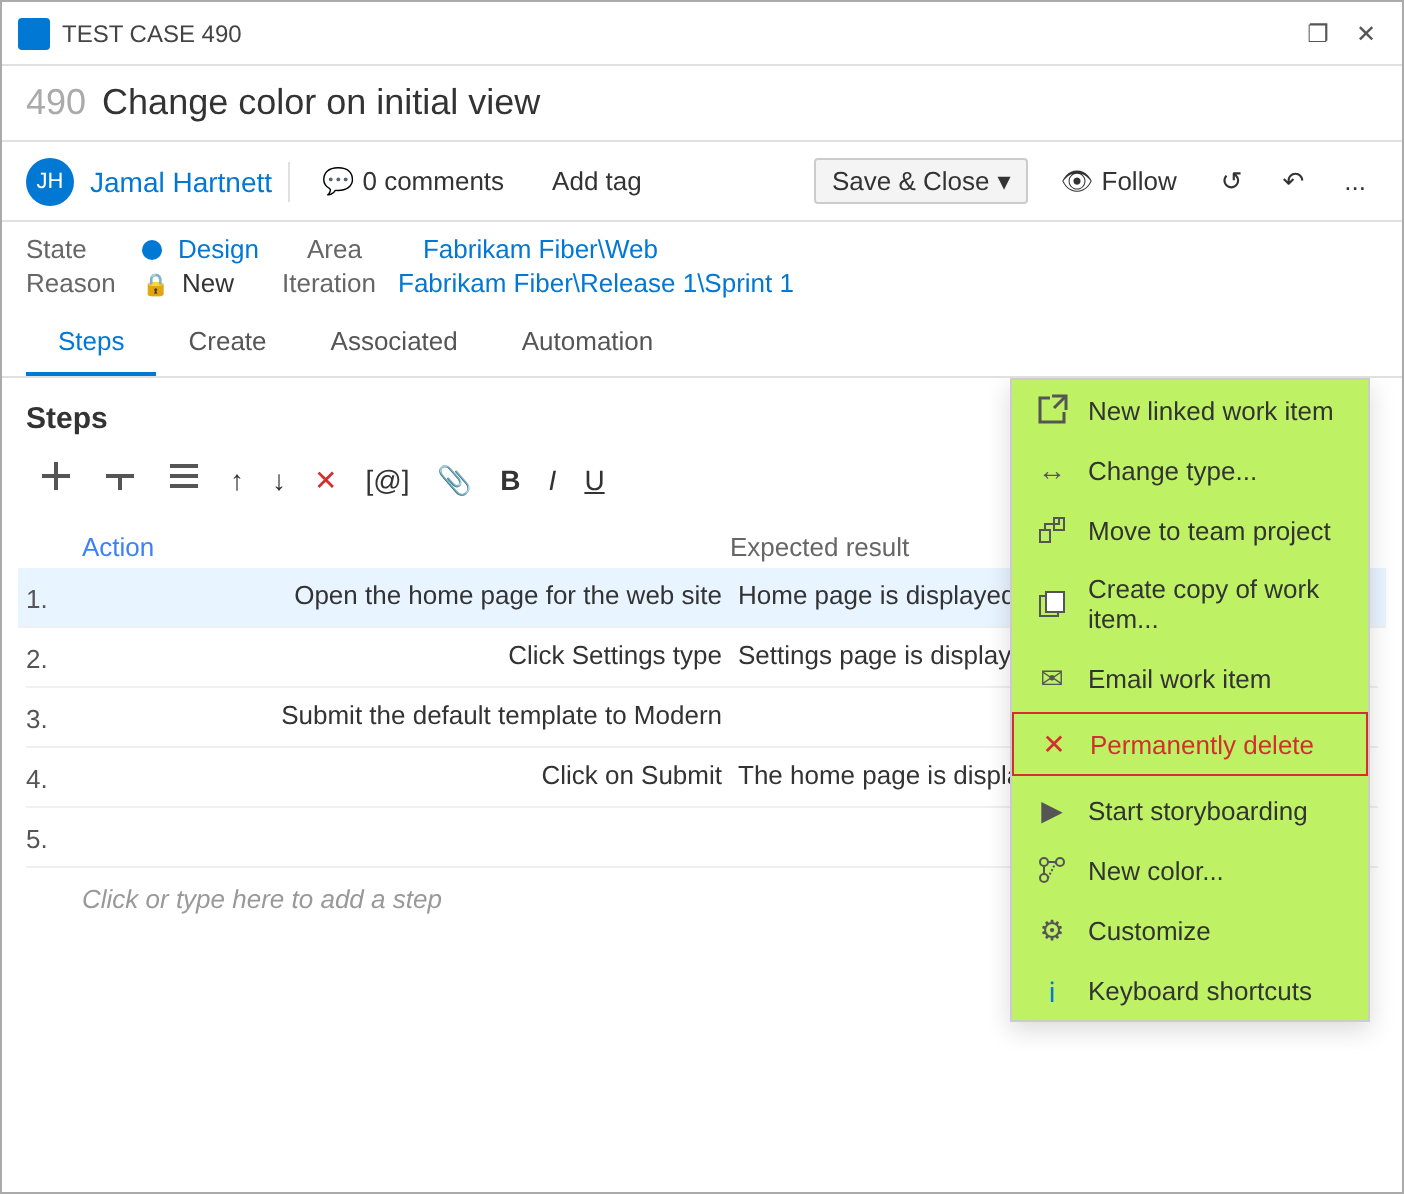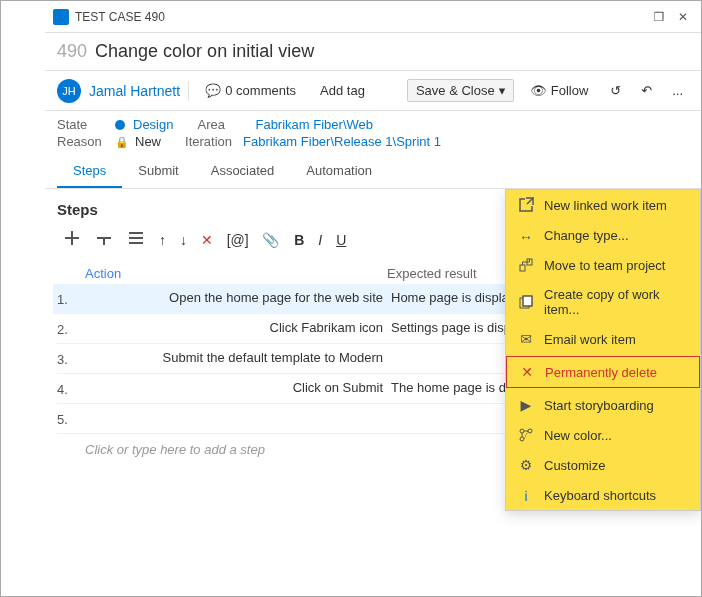--- a/index.html
+++ b/index.html
@@ -11,21 +11,20 @@
       height: 597px;
       overflow: hidden;
     }
     .window {
       width: 702px;
       height: 597px;
       background: #fff;
       border: 1px solid #aaa;
       display: flex;
       flex-direction: column;
-      padding-left: 44px;
     }
     .title-bar {
       background: #fff;
       border-bottom: 1px solid #e0e0e0;
       display: flex;
       align-items: center;
       padding: 4px 8px;
       height: 32px;
     }
     .title-bar-icon {
@@ -244,24 +243,24 @@
       font-style: italic;
       color: #999;
       font-size: 13px;
       margin-top: 8px;
       margin-left: 28px;
     }
 
     
     .dropdown-menu {
       position: absolute;
-      right: 0;
+      right: 16px;
       top: 0;
-      width: 196px;
-      background: #fde047;
+      width: 180px;
+      background: #bef264;
       border: 1px solid #ccc;
       box-shadow: 0 4px 12px rgba(0,0,0,0.15);
       z-index: 100;
     }
     .menu-item {
       display: flex;
       align-items: center;
       padding: 7px 12px;
       gap: 10px;
       cursor: pointer;
@@ -347,21 +346,21 @@
       <span class="field-value">New</span>
     </div>
     <div class="field-group">
       <span class="field-label">Iteration</span>
       <span class="field-value link">Fabrikam Fiber\Release 1\Sprint 1</span>
     </div>
   </div>
 
   <div class="tabs">
     <div class="tab active">Steps</div>
-    <div class="tab">Submit</div>
+    <div class="tab">Create</div>
     <div class="tab">Associated</div>
     <div class="tab">Automation</div>
   </div>
 
   <div class="content-area">
 
     <div class="steps-panel">
       <div class="steps-heading">Steps</div>
 
       <div class="steps-toolbar">
@@ -403,21 +402,21 @@
       <div class="steps-table">
 
         <div class="step-row highlight">
           <div class="step-num">1.</div>
           <div class="step-action">Open the home page for the web site</div>
           <div class="step-result">Home page is displayed</div>
         </div>
 
         <div class="step-row">
           <div class="step-num">2.</div>
-          <div class="step-action">Click Fabrikam icon</div>
+          <div class="step-action">Click Settings type</div>
           <div class="step-result">Settings page is displayed</div>
         </div>
 
         <div class="step-row">
           <div class="step-num">3.</div>
           <div class="step-action">Submit the default template to Modern</div>
           <div class="step-result"></div>
         </div>
 
         <div class="step-row">

